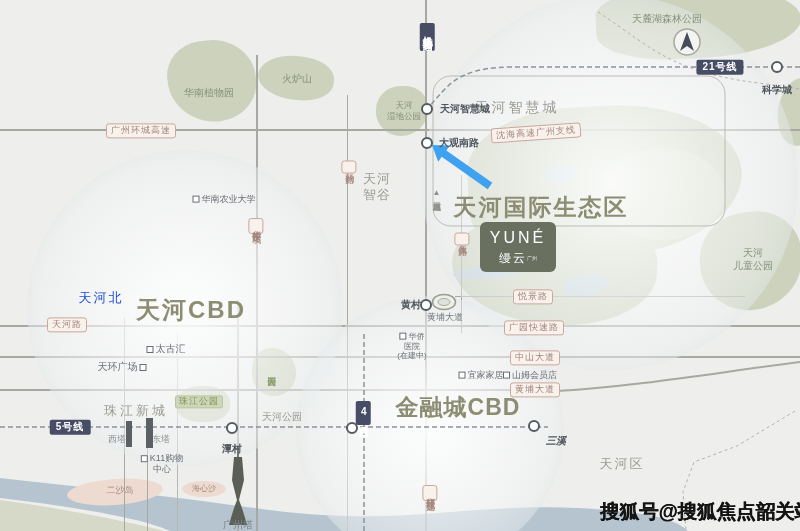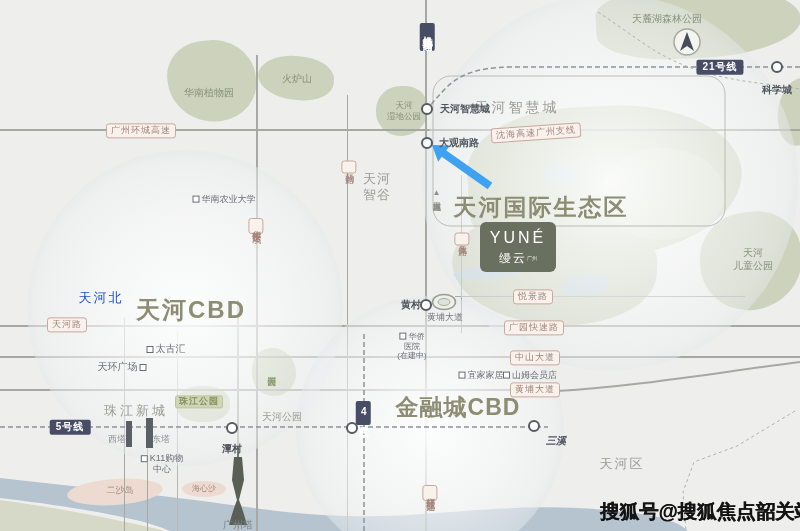--- a/index.html
+++ b/index.html
@@ -164,21 +164,21 @@
       <div class="badge badge-pink" style="left: 535px; top: 358px; transform: translate(-50%, -50%) rotate(0deg);">中山大道</div>
       <div class="badge badge-pink" style="left: 535px; top: 390px; transform: translate(-50%, -50%) rotate(0deg);">黄埔大道</div>
       <div class="badge badge-pink vertical" style="left: 256px; top: 226px; transform: translate(-50%, -50%) rotate(0deg);">华南快速干线</div>
       <div class="badge badge-pink vertical" style="left: 349px; top: 167px; transform: translate(-50%, -50%) rotate(0deg);">科韵路</div>
       <div class="badge badge-pink vertical" style="left: 462px; top: 239px; transform: translate(-50%, -50%) rotate(0deg);">奥体路</div>
       <div class="badge badge-pink vertical" style="left: 430px; top: 493px; transform: translate(-50%, -50%) rotate(0deg);">广州环城高速</div>
       <div class="badge badge-dark" style="left: 720px; top: 67px; transform: translate(-50%, -50%) rotate(0deg);">21号线</div>
       <div class="badge badge-dark" style="left: 70px; top: 427px; transform: translate(-50%, -50%) rotate(0deg);">5号线</div>
       <div class="badge badge-dark vertical" style="left: 363px; top: 413px; transform: translate(-50%, -50%) rotate(0deg);">4号线</div>
       <div class="badge badge-dark vertical" style="left: 427px; top: 37px; transform: translate(-50%, -50%) rotate(0deg);">机场第二高速↓</div>
-      <div class="badge badge-green" style="left: 199px; top: 402px; transform: translate(-50%, -50%) rotate(0deg); font-weight: bold;">珠江公园</div>
+      <div class="badge badge-green" style="left: 199px; top: 402px; transform: translate(-50%, -50%) rotate(0deg);">珠江公园</div>
       <div class="station-dot" style="left: 427px; top: 109px;"></div>
       <div class="station-label" style="left: 465px; top: 109px;">天河智慧城</div>
       <div class="station-dot" style="left: 427px; top: 143px;"></div>
       <div class="station-label" style="left: 459px; top: 143px;">大观南路</div>
       <div class="station-dot" style="left: 777px; top: 67px;"></div>
       <div class="station-label" style="left: 777px; top: 90px;">科学城</div>
       <div class="station-dot" style="left: 426px; top: 305px;"></div>
       <div class="station-label" style="left: 411px; top: 305px;">黄村</div>
       <div class="station-dot" style="left: 232px; top: 428px;"></div>
       <div class="station-label" style="left: 232px; top: 449px;">潭村</div>

